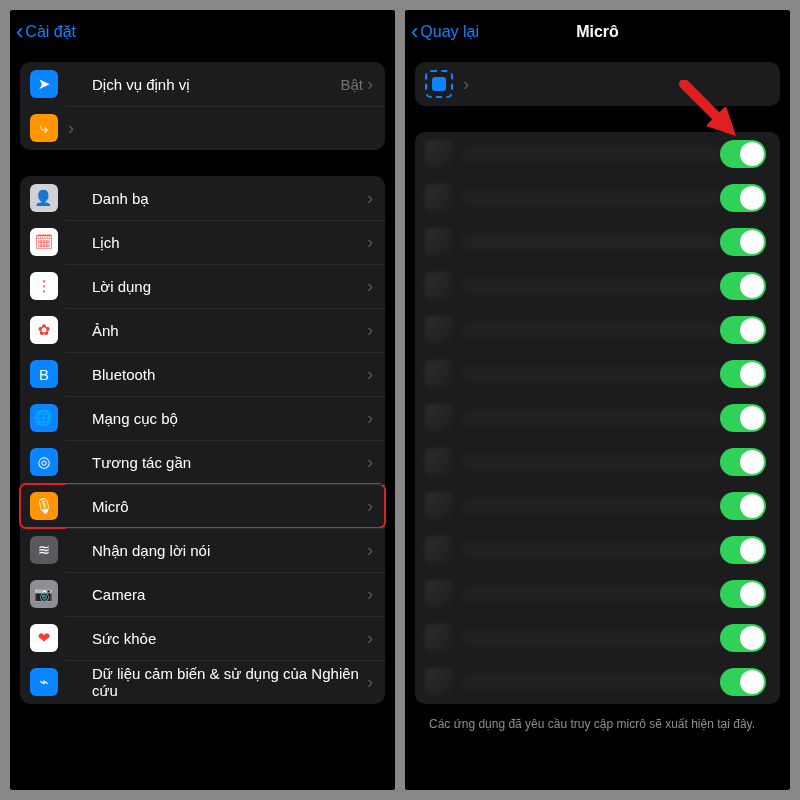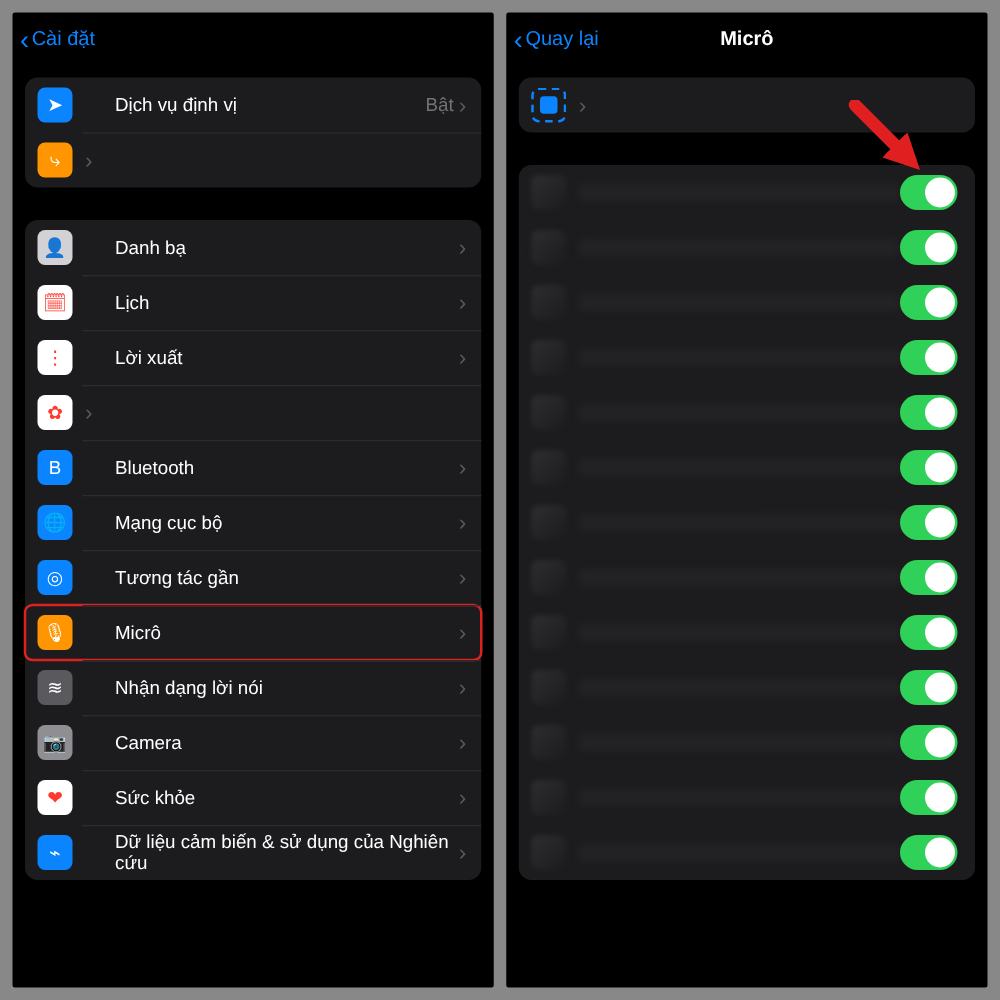--- a/index.html
+++ b/index.html
@@ -163,25 +163,26 @@
           <div class="label">Danh bạ</div>
           <div class="chevron">›</div>
         </div>
         <div class="row">
           <div class="icon" style="background: rgb(255, 255, 255); color: rgb(255, 59, 48);">🗓</div>
           <div class="label">Lịch</div>
           <div class="chevron">›</div>
         </div>
         <div class="row">
           <div class="icon" style="background: rgb(255, 255, 255); color: rgb(255, 59, 48);">⋮</div>
-          <div class="label">Lời xuất</div>
+          <div class="label">Lời dụng</div>
           <div class="chevron">›</div>
         </div>
         <div class="row">
           <div class="icon" style="background: rgb(255, 255, 255); color: rgb(255, 59, 48);">✿</div>
+          <div class="label">Ảnh</div>
           <div class="chevron">›</div>
         </div>
         <div class="row">
           <div class="icon" style="background: rgb(10, 132, 255);">B</div>
           <div class="label">Bluetooth</div>
           <div class="chevron">›</div>
         </div>
         <div class="row">
           <div class="icon" style="background: rgb(10, 132, 255);">🌐</div>
           <div class="label">Mạng cục bộ</div>
@@ -309,14 +310,15 @@
           <div class="blurtext"></div>
           <div class="toggle"></div>
         </div>
         <div class="blurrow">
           <div class="blurapp"></div>
           <div class="blurtext"></div>
           <div class="toggle"></div>
         </div>
       </div>
 
+    <div class="footer-note">Các ứng dụng đã yêu cầu truy cập micrô sẽ xuất hiện tại đây.</div>
   </div>
 </div>
 
 </body></html>

